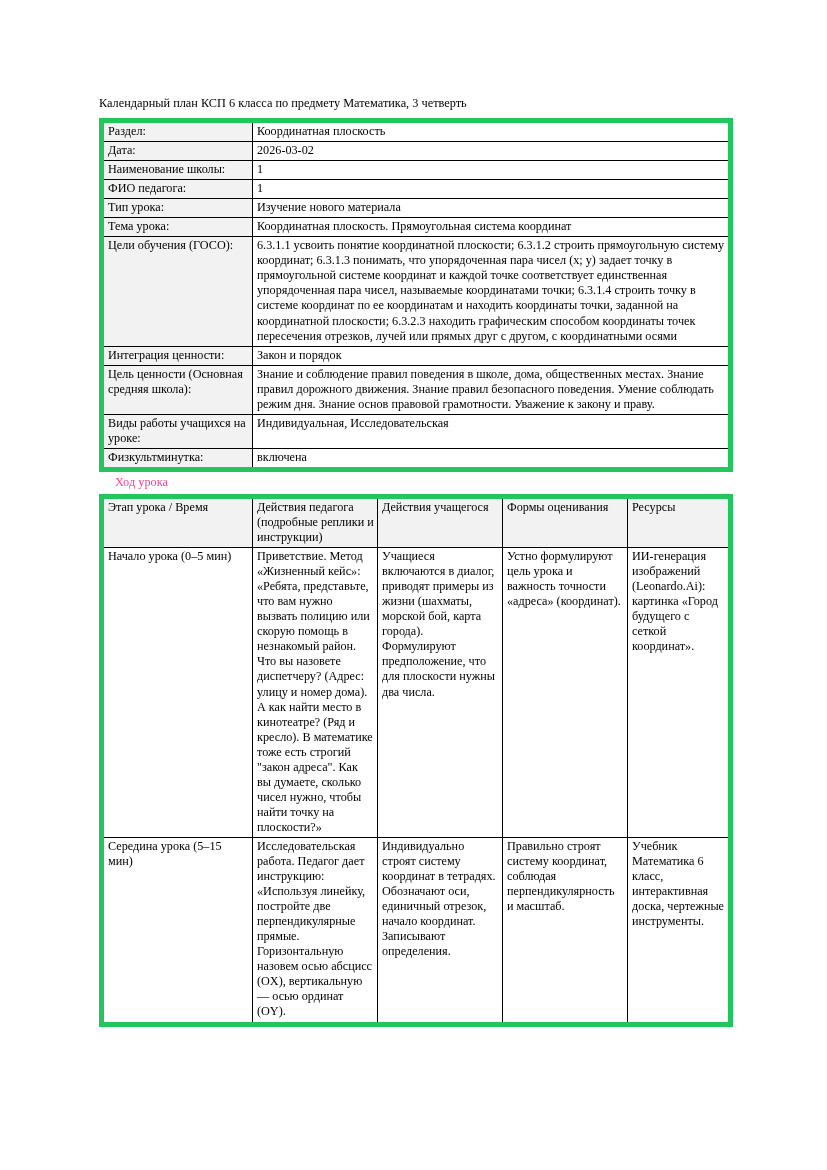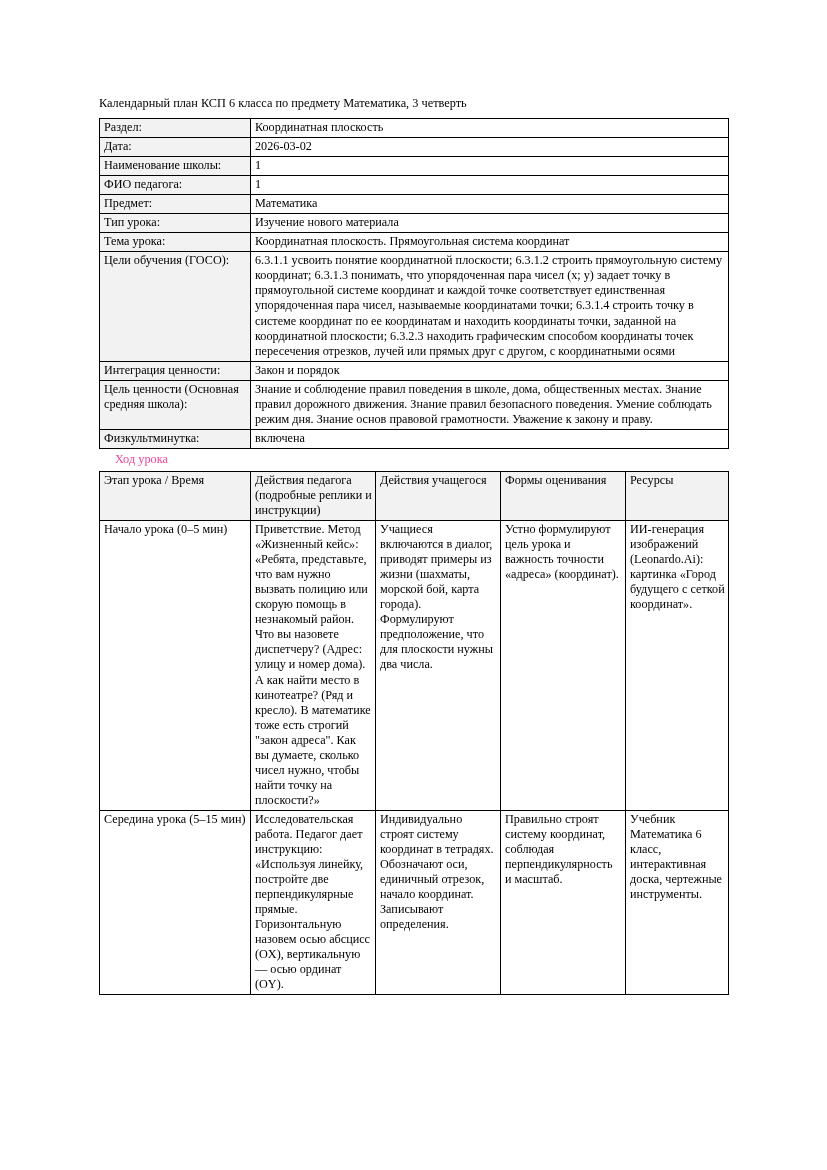--- a/index.html
+++ b/index.html
@@ -35,21 +35,21 @@
     font-size: 12.3px;
     line-height: 15px;
     margin: 3px 0 4px 16px;
     font-weight: normal;
     color: #ec4899;
   }
   table.doc-table {
     border-collapse: collapse;
     table-layout: fixed;
     width: 629px;
-    border: 1px solid #22c55e;
+    border: 5px solid #22c55e;
     background: #0f766e;
   }
   table.doc-table td,
   table.doc-table th {
     border: 1px solid #000000;
     padding: 1px 3px 2px 4px;
     font-size: 12.2px;
     line-height: 15.05px;
     vertical-align: top;
     text-align: left;
@@ -104,42 +104,42 @@
       </tr>
       <tr>
         <td class="label">Наименование школы:</td>
         <td class="value">1</td>
       </tr>
       <tr>
         <td class="label">ФИО педагога:</td>
         <td class="value">1</td>
       </tr>
       <tr>
-        <td class="label">Предмет:</td>
-        <td class="value">Математика</td>
-      </tr>
-      <tr>
         <td class="label">Тип урока:</td>
         <td class="value">Изучение нового материала</td>
       </tr>
       <tr>
         <td class="label">Тема урока:</td>
         <td class="value">Координатная плоскость. Прямоугольная система координат</td>
       </tr>
       <tr>
         <td class="label">Цели обучения (ГОСО):</td>
         <td class="value">6.3.1.1 усвоить понятие координатной плоскости; 6.3.1.2 строить прямоугольную систему координат; 6.3.1.3 понимать, что упорядоченная пара чисел (x; y) задает точку в прямоугольной системе координат и каждой точке соответствует единственная упорядоченная пара чисел, называемые координатами точки; 6.3.1.4 строить точку в системе координат по ее координатам и находить координаты точки, заданной на координатной плоскости; 6.3.2.3 находить графическим способом координаты точек пересечения отрезков, лучей или прямых друг с другом, с координатными осями</td>
       </tr>
       <tr>
         <td class="label">Интеграция ценности:</td>
         <td class="value">Закон и порядок</td>
       </tr>
       <tr>
         <td class="label">Цель ценности (Основная средняя школа):</td>
         <td class="value">Знание и соблюдение правил поведения в школе, дома, общественных местах. Знание правил дорожного движения. Знание правил безопасного поведения. Умение соблюдать режим дня. Знание основ правовой грамотности. Уважение к закону и праву.</td>
+      </tr>
+      <tr>
+        <td class="label">Виды работы учащихся на уроке:</td>
+        <td class="value">Индивидуальная, Исследовательская</td>
       </tr>
       <tr>
         <td class="label">Физкультминутка:</td>
         <td class="value">включена</td>
       </tr>
     </tbody>
   </table>
 
   <div class="section-caption">Ход урока</div>
 

